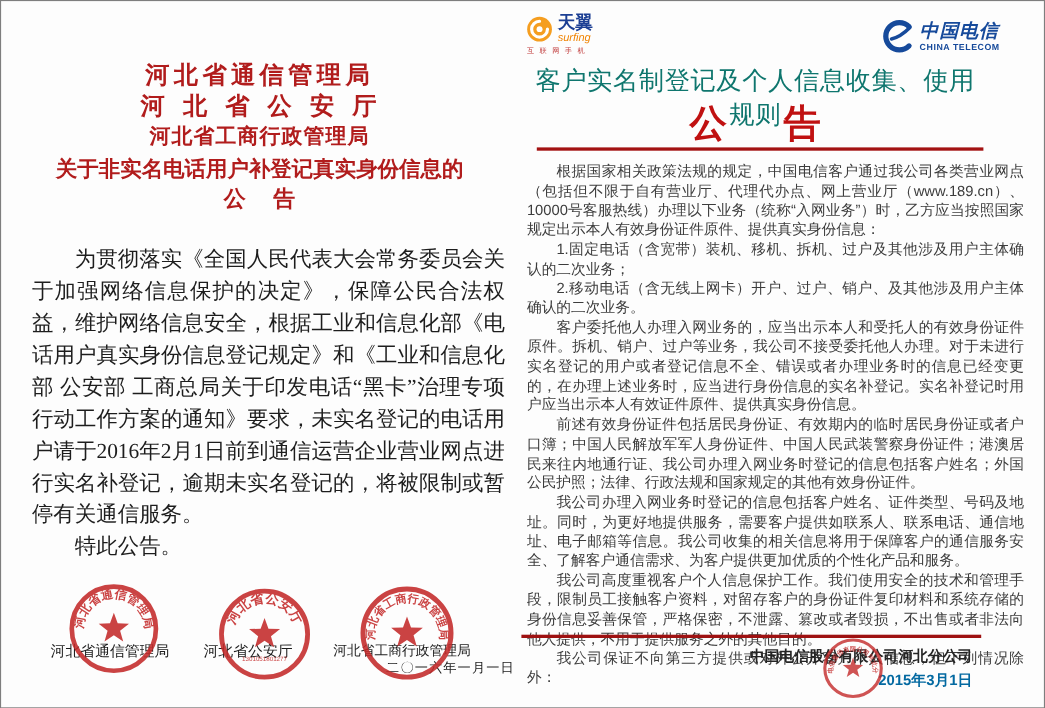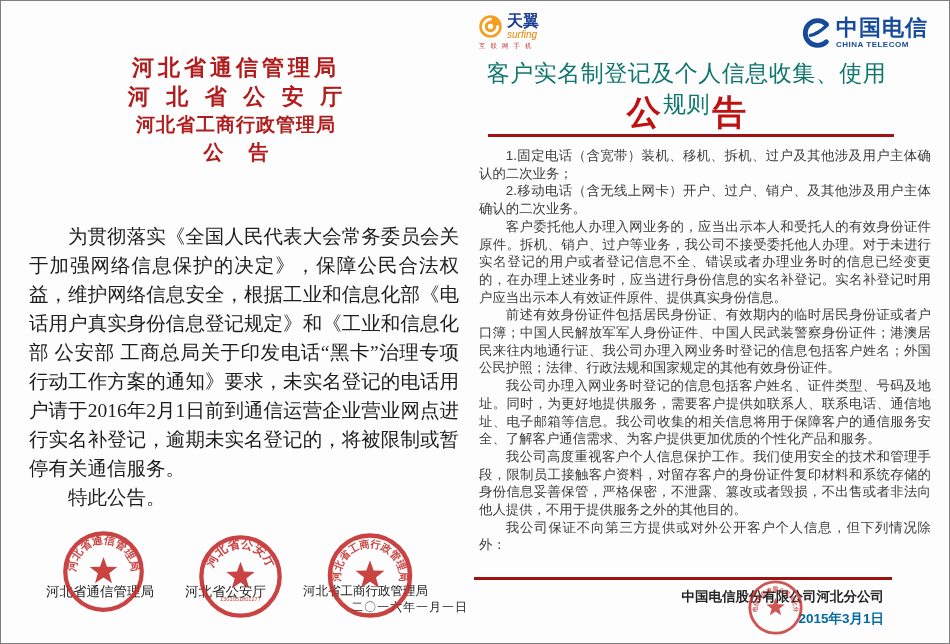--- a/index.html
+++ b/index.html
@@ -23,21 +23,21 @@
   .st-2{left:196px;top:532px;width:87px;height:87px;}
   .st-3{left:323px;top:530px;width:92px;height:89px;}
   
   .logo-surfing{position:absolute;left:476px;top:12px;display:flex;align-items:flex-start;gap:3px;}
   .logo-surfing .txtcol{display:flex;flex-direction:column;line-height:1;}
   .surf-name{color:#1c3f94;font-weight:bold;font-size:16px;}
   .surf-sub{color:#f08300;font-size:10px;font-style:italic;margin-top:1px;}
   .surf-tagline{position:absolute;left:478px;top:41px;color:#c24040;font-size:6.5px;letter-spacing:5px;}
   .logo-telecom{position:absolute;left:799px;top:16px;display:flex;align-items:center;gap:4px;}
   .logo-telecom .txtcol{display:flex;flex-direction:column;line-height:1;}
-  .ct-name{color:#164a9b;font-weight:bold;font-size:22px;letter-spacing:1px;}
+  .ct-name{color:#164a9b;font-weight:bold;font-size:17px;font-style:italic;letter-spacing:1px;}
   .ct-sub{color:#164a9b;font-size:8px;font-weight:bold;letter-spacing:.5px;margin-top:2px;}
   .r-title{position:absolute;left:478px;top:57px;width:415px;text-align:center;color:#0f766e;font-weight:normal;font-size:23px;letter-spacing:.5px;}
   .r-gonggao{position:absolute;left:478px;top:89px;width:415px;text-align:center;color:#c01111;font-weight:bold;font-size:34px;word-spacing:42px;}
   .r-underline{position:absolute;left:487px;top:133px;width:406px;height:2.5px;background:#a31212;}
   .r-body{position:absolute;left:478px;top:146px;width:452px;font-size:13.4px;line-height:17.7px;color:#3c3c3c;text-align:justify;}
   .r-body p{margin:0;text-indent:2em;}
   .r-bottomline{position:absolute;left:473px;top:576px;width:418px;height:3px;background:#9e1111;}
   .r-sign{position:absolute;left:600px;top:587px;width:283px;text-align:right;font-weight:bold;font-size:13.5px;color:#242424;}
   .r-date{position:absolute;left:600px;top:609px;width:283px;text-align:right;font-weight:bold;font-size:13.5px;color:#0369a1;}
   .st-r{left:746px;top:578px;width:57px;height:57px;opacity:.8;}
@@ -45,20 +45,21 @@
 </head>
 <body>
 
 <div class="canvas">
 
   <section>
     <div class="l-titles">
       <div class="l-t1">河北省通信管理局</div>
       <div class="l-t2">河 北 省 公 安 厅</div>
       <div class="l-t3">河北省工商行政管理局</div>
+      <div class="l-t4">关于非实名电话用户补登记真实身份信息的</div>
       <div class="l-t5">公 告</div>
     </div>
 
     <div class="l-body">
 
     <p>为贯彻落实《全国人民代表大会常务委员会关于加强网络信息保护的决定》，保障公民合法权益，维护网络信息安全，根据工业和信息化部《电话用户真实身份信息登记规定》和《工业和信息化部 公安部 工商总局关于印发电话“黑卡”治理专项行动工作方案的通知》要求，未实名登记的电话用户请于2016年2月1日前到通信运营企业营业网点进行实名补登记，逾期未实名登记的，将被限制或暂停有关通信服务。</p>
         <p>特此公告。</p>
       </div>
 
     <div class="stamp-label lab-1">河北省通信管理局</div>
@@ -120,20 +121,21 @@
         <span class="ct-sub">CHINA TELECOM</span>
       </div>
     </div>
 
     <div class="r-title">客户实名制登记及个人信息收集、使用规则</div>
     <div class="r-gonggao">公 告</div>
     <div class="r-underline"></div>
 
     <div class="r-body">
 
+    <p>根据国家相关政策法规的规定，中国电信客户通过我公司各类营业网点（包括但不限于自有营业厅、代理代办点、网上营业厅（www.189.cn）、10000号客服热线）办理以下业务（统称“入网业务”）时，乙方应当按照国家规定出示本人有效身份证件原件、提供真实身份信息：</p>
         <p>1.固定电话（含宽带）装机、移机、拆机、过户及其他涉及用户主体确认的二次业务；</p>
         <p>2.移动电话（含无线上网卡）开户、过户、销户、及其他涉及用户主体确认的二次业务。</p>
         <p>客户委托他人办理入网业务的，应当出示本人和受托人的有效身份证件原件。拆机、销户、过户等业务，我公司不接受委托他人办理。对于未进行实名登记的用户或者登记信息不全、错误或者办理业务时的信息已经变更的，在办理上述业务时，应当进行身份信息的实名补登记。实名补登记时用户应当出示本人有效证件原件、提供真实身份信息。</p>
         <p>前述有效身份证件包括居民身份证、有效期内的临时居民身份证或者户口簿；中国人民解放军军人身份证件、中国人民武装警察身份证件；港澳居民来往内地通行证、我公司办理入网业务时登记的信息包括客户姓名；外国公民护照；法律、行政法规和国家规定的其他有效身份证件。</p>
         <p>我公司办理入网业务时登记的信息包括客户姓名、证件类型、号码及地址。同时，为更好地提供服务，需要客户提供如联系人、联系电话、通信地址、电子邮箱等信息。我公司收集的相关信息将用于保障客户的通信服务安全、了解客户通信需求、为客户提供更加优质的个性化产品和服务。</p>
         <p>我公司高度重视客户个人信息保护工作。我们使用安全的技术和管理手段，限制员工接触客户资料，对留存客户的身份证件复印材料和系统存储的身份信息妥善保管，严格保密，不泄露、篡改或者毁损，不出售或者非法向他人提供，不用于提供服务之外的其他目的。</p>
         <p>我公司保证不向第三方提供或对外公开客户个人信息，但下列情况除外：</p>
       </div>
 
     <div class="r-bottomline"></div>

